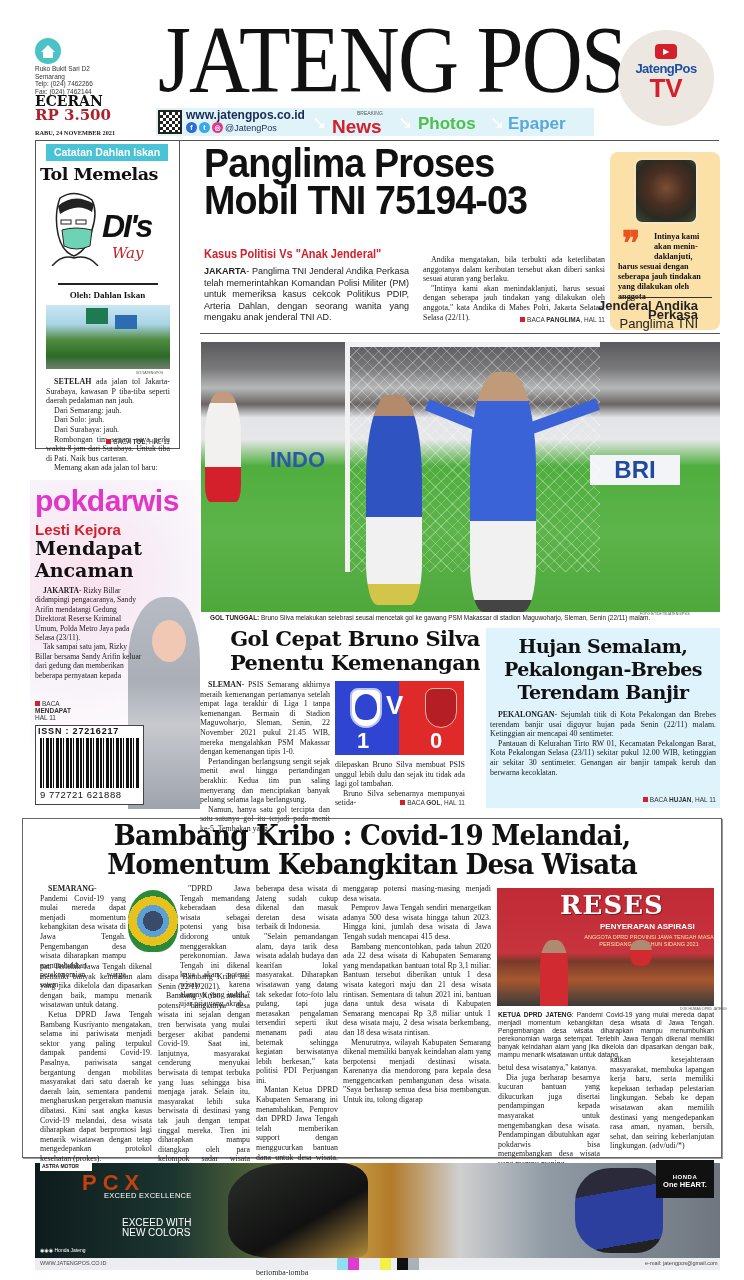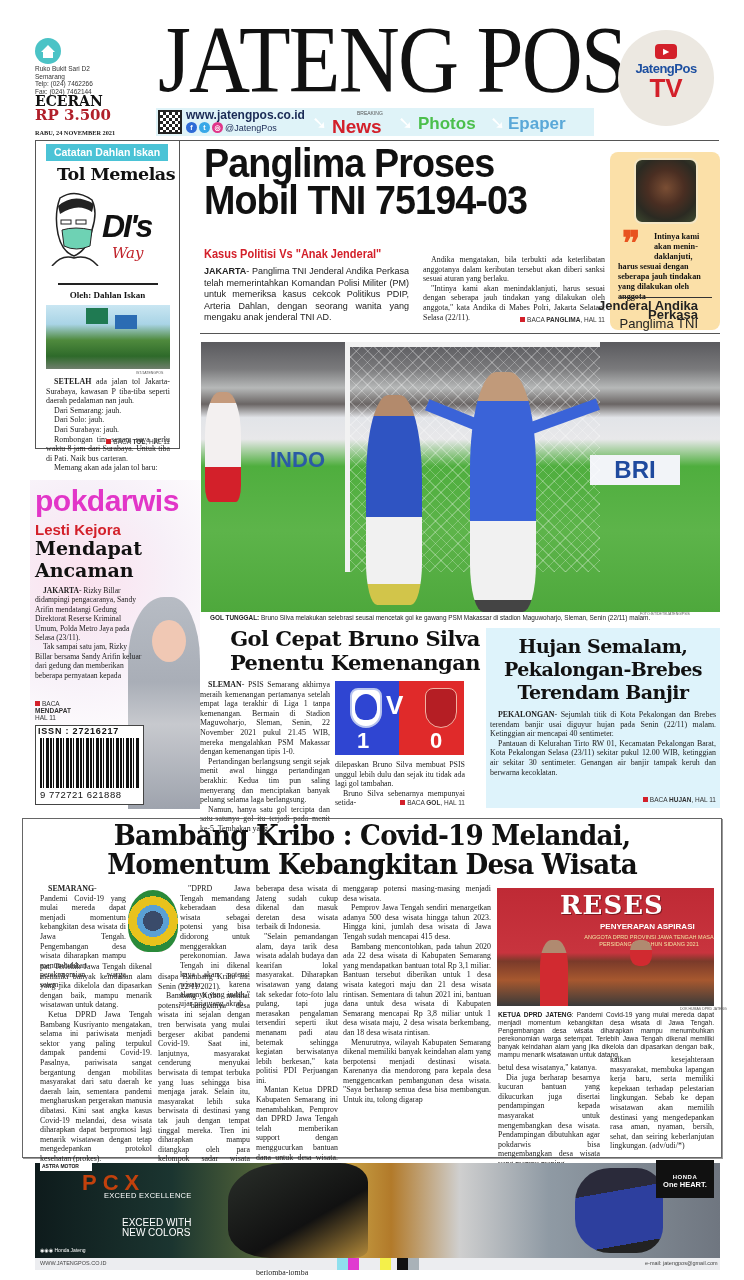--- a/index.html
+++ b/index.html
@@ -30,21 +30,21 @@
 #epaper-lbl{left:508px;top:114px;font-family:"Liberation Sans",sans-serif;font-weight:bold;font-size:17px;color:#5aa8d8}
 .arrowchev{position:absolute;top:112px;font-size:18px;color:#fff;font-family:"DejaVu Sans",sans-serif;font-weight:bold}
 #tv{left:618px;top:30px;width:96px;height:96px;border-radius:50%;background:#ece8e1;text-align:center}
 #tv .yt{display:inline-block;margin-top:14px;width:22px;height:15px;background:#d3202a;border-radius:4px;color:#fff;font-size:8px;line-height:15px}
 #tv .jp{display:block;font-family:"Liberation Sans",sans-serif;font-weight:bold;font-size:13px;color:#1d4fa0;letter-spacing:-0.5px;margin-top:2px}
 #tv .tv{display:block;font-family:"Liberation Sans",sans-serif;font-weight:bold;font-size:26px;line-height:24px;color:#d3202a}
 #rule-top{left:35px;top:140px;width:684px;height:1px;background:#555}
 
 #dis-box{left:35px;top:141px;width:145px;height:308px;border-left:1px solid #555;border-right:1px solid #555;border-bottom:1px solid #555}
 #catatan{left:46px;top:144px;width:122px;height:17px;background:#4bc3d6;color:#fff;font-family:"Liberation Sans",sans-serif;font-weight:bold;font-size:10.5px;line-height:17px;text-align:center}
-#tol-title{left:40px;top:164px;width:135px;font-family:"DejaVu Serif",serif;font-weight:bold;font-size:17.5px;text-align:right;letter-spacing:-0.5px}
+#tol-title{left:40px;top:164px;width:135px;font-family:"DejaVu Serif",serif;font-weight:bold;font-size:17.5px;text-align:left;letter-spacing:-0.5px}
 #dis-face{left:48px;top:190px;width:54px;height:76px}
 #dis-logo{left:102px;top:208px;font-family:"Liberation Sans",sans-serif;font-weight:bold;font-style:italic;font-size:32px;letter-spacing:-2px;color:#111}
 #dis-way{left:112px;top:244px;font-family:"DejaVu Serif",serif;font-style:italic;font-size:15px;color:#c0222a}
 #dis-rule{left:58px;top:283px;width:100px;height:2px;background:#222}
 #oleh{left:40px;top:290px;width:135px;text-align:center;font-family:"Liberation Serif",serif;font-weight:bold;font-size:9px}
 #tol-photo{left:46px;top:305px;width:124px;height:64px;background:linear-gradient(180deg,#c9e6f2 0%,#a9d4e6 30%,#4f8a3d 55%,#2e6a2a 80%,#6f7f6d 100%)}
 #tol-sign1{left:86px;top:308px;width:22px;height:16px;background:#1f7a52}
 #tol-sign2{left:115px;top:315px;width:22px;height:14px;background:#2b6cb3}
 #tol-credit{left:136px;top:371px;font-family:"Liberation Sans",sans-serif;font-size:3.5px;color:#555}
 #tol-body{left:46px;top:377px;width:124px}

